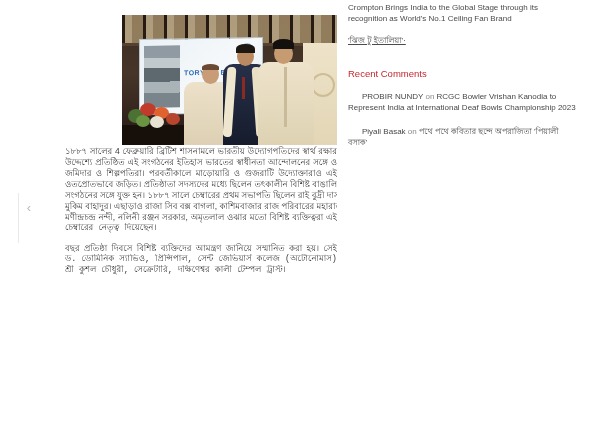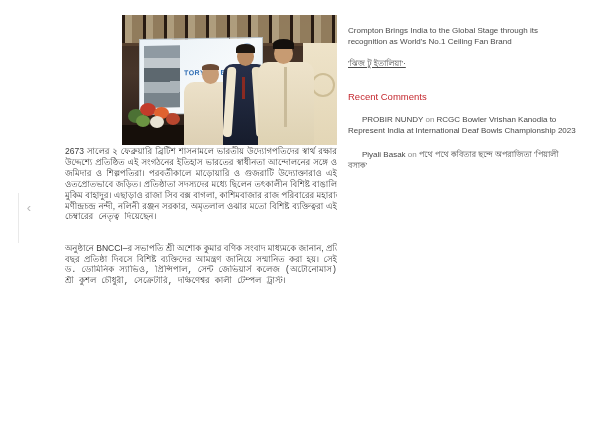--- a/index.html
+++ b/index.html
@@ -58,21 +58,21 @@
 
   
   .article-text{position:absolute;left:65px;width:272px;color:#3a3a3a;font-size:8.5px;}
   .para1{top:146px;}
   .para2{top:243px;}
   .jline{height:11px;line-height:11px;white-space:nowrap;overflow:hidden;
          text-align:justify;text-align-last:justify;}
   .jline.last{text-align-last:left;font-family:Liberation Mono, monospace;}
 
   
-  .sidebar{position:absolute;left:348px;top:25px;width:228px;color:#4a4a4a;font-size:8px;}
+  .sidebar{position:absolute;left:348px;top:2px;width:228px;color:#4a4a4a;font-size:8px;}
   .post-item{line-height:11px;margin-bottom:9px;cursor:pointer;}
   .post-item.bn{margin-top:11px;text-decoration:underline;}
   .rc-heading{color:#c4272e;font-weight:normal;font-size:9.5px;margin:22px 0 12px 0;}
   .comment{line-height:11px;margin-bottom:13px;}
   .comment .author{color:#474747;cursor:pointer;padding-left:14px;}
   .comment .on{color:#8a8a8a;}
   .comment .post-link{color:#474747;cursor:pointer;}
 </style>
 </head>
 <body>
@@ -115,31 +115,31 @@
     </div>
     <div class="person">
       <div class="body p-right-body"></div>
       <div class="p-right-placket"></div>
       <div class="head p-right-head"></div>
       <div class="p-right-hair"></div>
     </div>
   </div>
 
   <div class="article-text para1">
-    <div class="jline">2673 সালের ২ ফেব্রুয়ারি ব্রিটিশ শাসনামলে ভারতীয় উদ্যোগপতিদের স্বার্থ রক্ষার</div>
+    <div class="jline">১৮৮৭ সালের 4 ফেব্রুয়ারি ব্রিটিশ শাসনামলে ভারতীয় উদ্যোগপতিদের স্বার্থ রক্ষার</div>
     <div class="jline">উদ্দেশ্যে প্রতিষ্ঠিত এই সংগঠনের ইতিহাস ভারতের স্বাধীনতা আন্দোলনের সঙ্গে ও</div>
     <div class="jline">জমিদার ও শিল্পপতিরা। পরবর্তীকালে মাড়োয়ারি ও গুজরাটি উদ্যোক্তারাও এই</div>
     <div class="jline">ওতপ্রোতভাবে জড়িত। প্রতিষ্ঠাতা সদস্যদের মধ্যে ছিলেন তৎকালীন বিশিষ্ট বাঙালি</div>
+    <div class="jline">সংগঠনের সঙ্গে যুক্ত হন। ১৮৮৭ সালে চেম্বারের প্রথম সভাপতি ছিলেন রাই বুদ্রী দাস</div>
     <div class="jline">মুকিম বাহাদুর। এছাড়াও রাজা সিব বক্স বাগলা, কাশিমবাজার রাজ পরিবারের মহারাজ</div>
     <div class="jline">মণীন্দ্রচন্দ্র নন্দী, নলিনী রঞ্জন সরকার, অমৃতলাল ওঝার মতো বিশিষ্ট ব্যক্তিত্বরা এই</div>
     <div class="jline last">চেম্বারের নেতৃত্ব দিয়েছেন।</div>
   </div>
 
   <div class="article-text para2">
-    <div class="jline">অনুষ্ঠানে BNCCI–র সভাপতি শ্রী অশোক কুমার বণিক সংবাদ মাধ্যমকে জানান, প্রতি</div>
     <div class="jline">বছর প্রতিষ্ঠা দিবসে বিশিষ্ট ব্যক্তিদের আমন্ত্রণ জানিয়ে সম্মানিত করা হয়। সেই</div>
     <div class="jline last">ড. ডোমিনিক স্যাভিও, প্রিন্সিপাল, সেন্ট জেভিয়ার্স কলেজ (অটোনোমাস), কলকাতা এবং</div>
     <div class="jline last">শ্রী কুশল চৌধুরী, সেক্রেটারি, দক্ষিণেশ্বর কালী টেম্পল ট্রাস্ট।</div>
   </div>
 
   <div class="sidebar">
     <div class="post-item">Crompton Brings India to the Global Stage through its recognition as World's No.1 Ceiling Fan Brand</div>
     <div class="post-item bn">'ঝিজ টু ইতালিয়া'·</div>
 
     <div class="rc-heading">Recent Comments</div>

